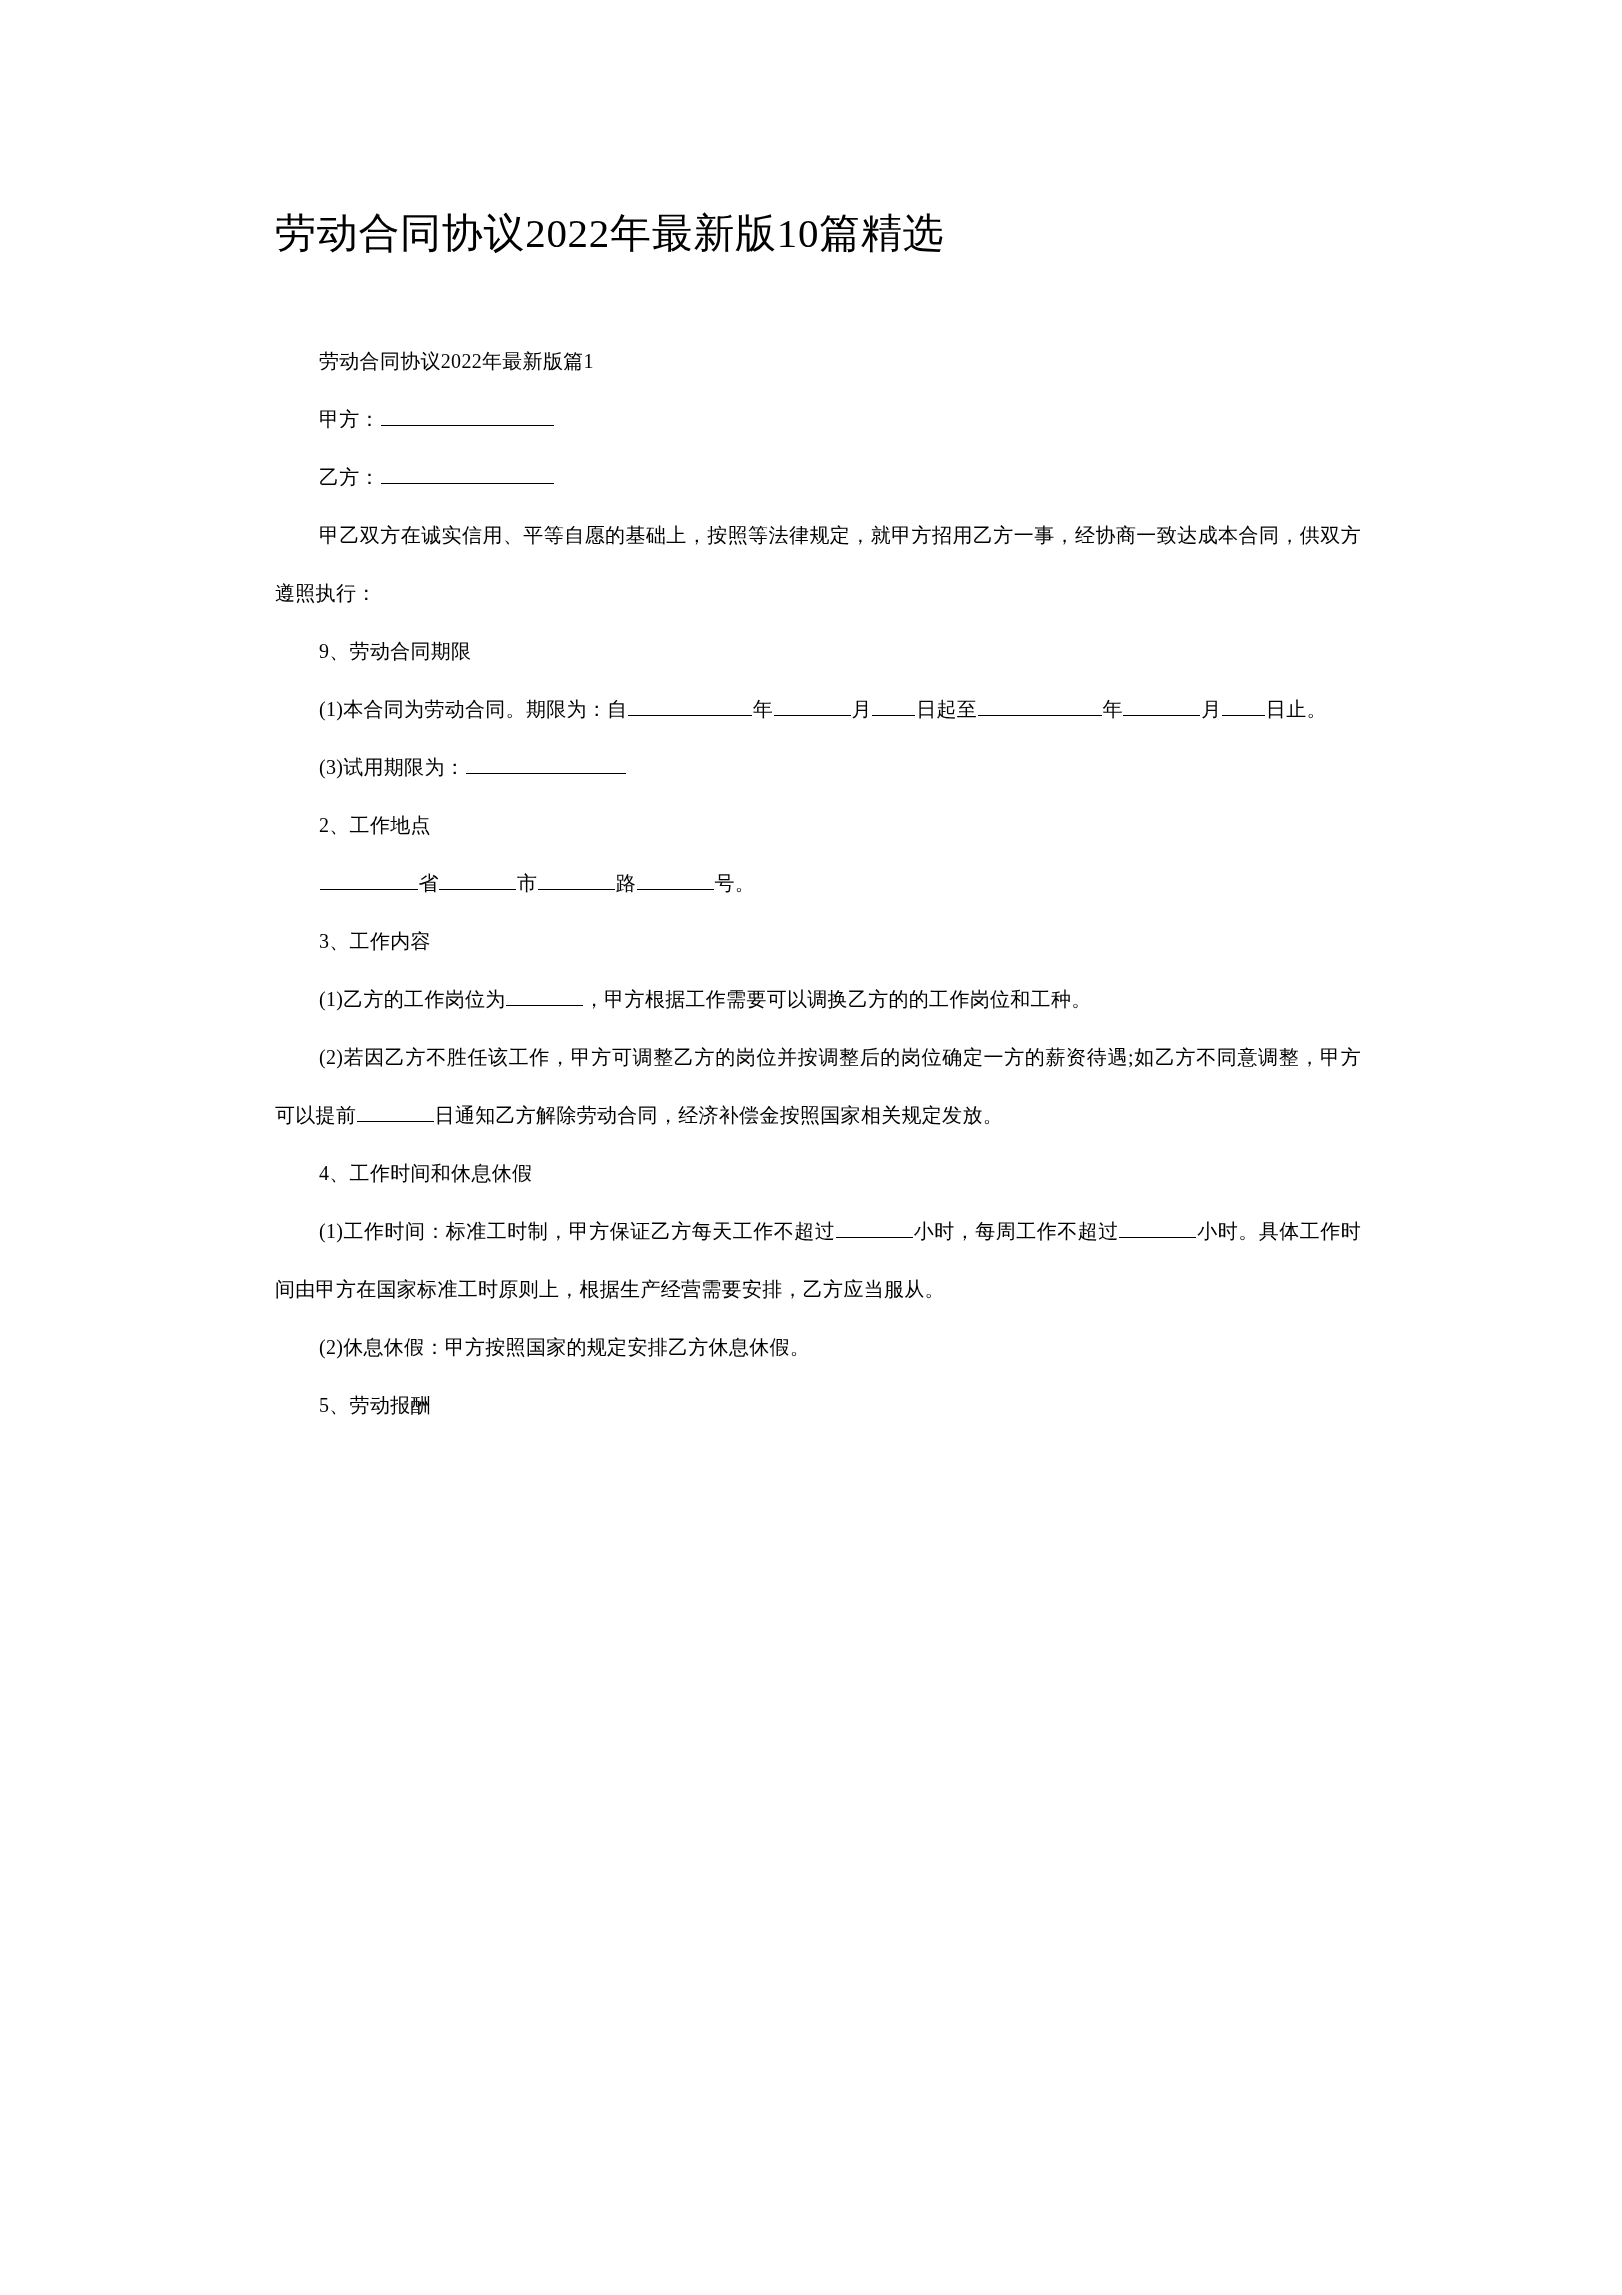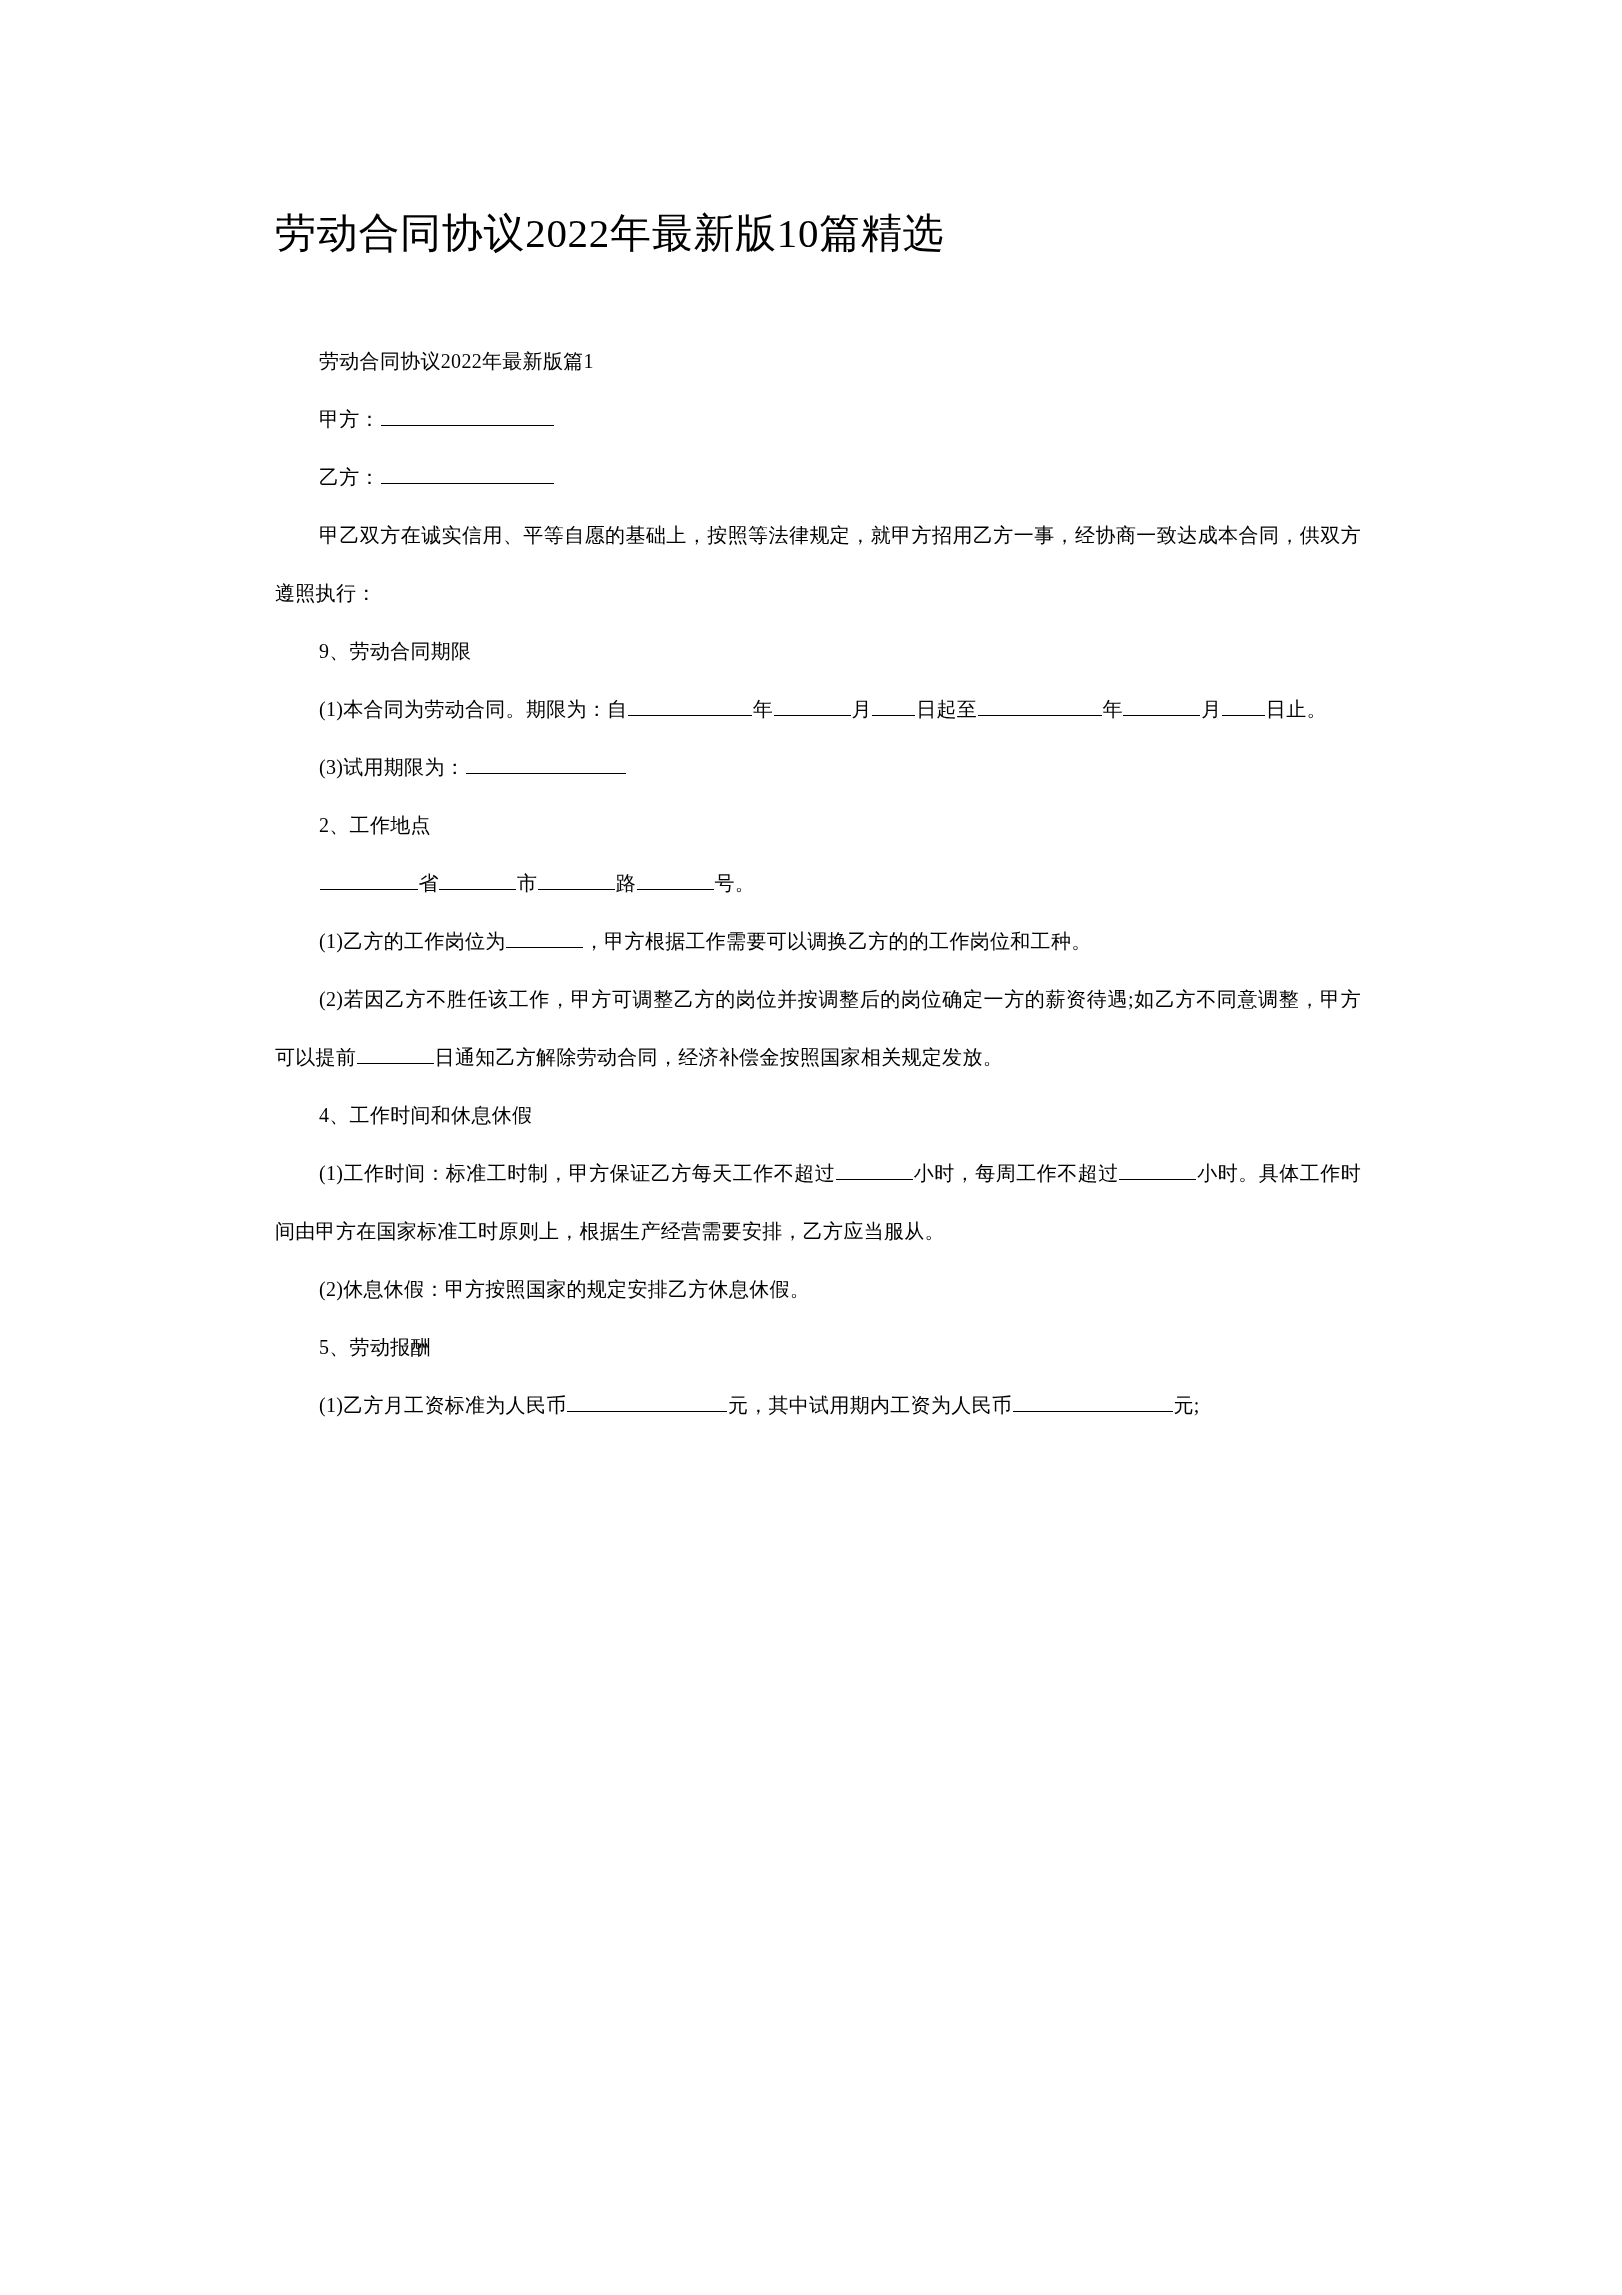--- a/index.html
+++ b/index.html
@@ -83,32 +83,32 @@
       <p class="para"><span>9、劳动合同期限</span></p>
 
       <p class="para"><span>(1)本合同为劳动合同。期限为：自</span><span class="blk w-xl"></span><span>年</span><span class="blk w-m"></span><span>月</span><span class="blk w-xs"></span><span>日起至</span><span class="blk w-xl"></span><span>年</span><span class="blk w-m"></span><span>月</span><span class="blk w-xs"></span><span>日止。</span></p>
 
       <p class="para"><span>(3)试用期限为：</span><span class="blk w-xxl"></span></p>
 
       <p class="para"><span>2、工作地点</span></p>
 
       <p class="para"><span class="blk w-l"></span><span>省</span><span class="blk w-m"></span><span>市</span><span class="blk w-m"></span><span>路</span><span class="blk w-m"></span><span>号。</span></p>
 
+      <p class="para"><span>3、工作内容</span></p>
 
       <p class="para"><span>(1)乙方的工作岗位为</span><span class="blk w-m"></span><span>，甲方根据工作需要可以调换乙方的的工作岗位和工种。</span></p>
 
       <p class="para"><span>(2)若因乙方不胜任该工作，甲方可调整乙方的岗位并按调整后的岗位确定一方的薪资待遇;如乙方不同意调整，甲方可以提前</span><span class="blk w-m"></span><span>日通知乙方解除劳动合同，经济补偿金按照国家相关规定发放。</span></p>
 
 
       <p class="para"><span>4、工作时间和休息休假</span></p>
 
       <p class="para"><span>(1)工作时间：标准工时制，甲方保证乙方每天工作不超过</span><span class="blk w-m"></span><span>小时，每周工作不超过</span><span class="blk w-m"></span><span>小时。具体工作时间由甲方在国家标准工时原则上，根据生产经营需要安排，乙方应当服从。</span></p>
 
       <p class="para"><span>(2)休息休假：甲方按照国家的规定安排乙方休息休假。</span></p>
 
       <p class="para"><span>5、劳动报酬</span></p>
 
-      <p class="para"><span>(1)乙方月工资标准为人民币</span><span class="blk w-xxl"></span><span>元，其中试用期内工资为人民币</span><span class="blk w-xxl"></span><span>元;</span></p>
 
     </div>
   </div>
 </div>
 
 
 </body></html>

